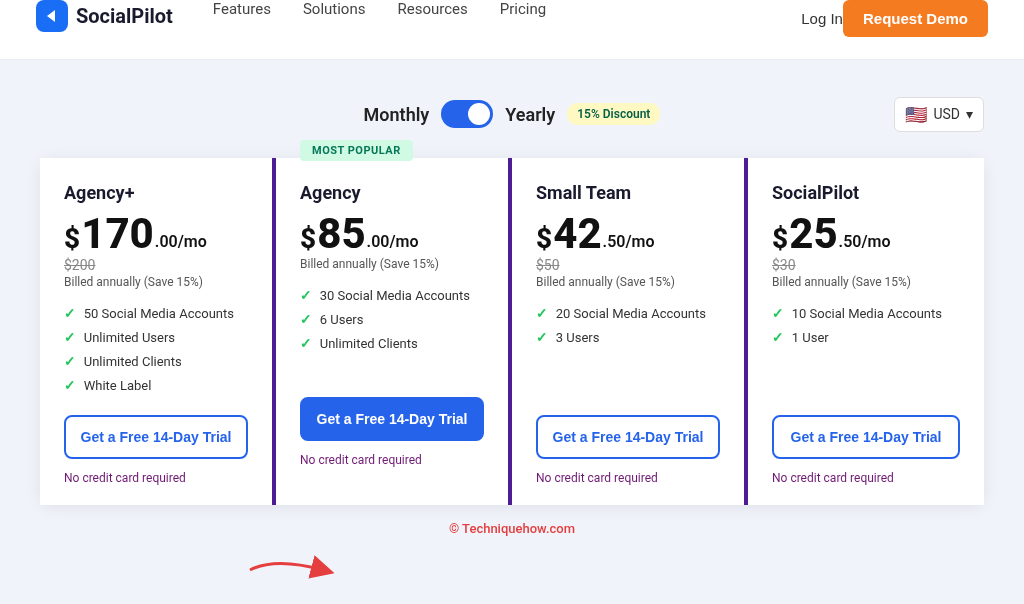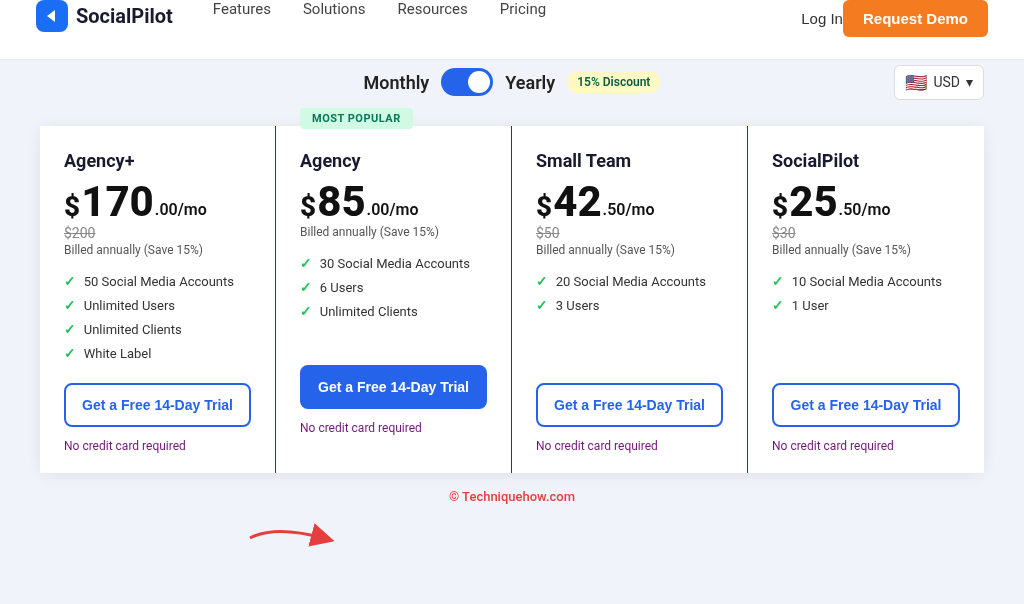--- a/index.html
+++ b/index.html
@@ -60,20 +60,21 @@
       border-radius: 6px;
       padding: 10px 20px;
       font-size: 15px;
       font-weight: 600;
       cursor: pointer;
     }
 
     
     .main {
       padding: 8px 40px 20px;
+      margin-top: 32px;
     }
 
     
     .billing-toggle-row {
       display: flex;
       align-items: center;
       justify-content: center;
       gap: 12px;
       margin-bottom: 24px;
       position: relative;
@@ -137,21 +138,21 @@
       grid-template-columns: repeat(4, 1fr);
       gap: 0;
       background: #fff;
       border-radius: 12px;
       overflow: visible;
       box-shadow: 0 2px 16px rgba(0,0,0,0.08);
       position: relative;
     }
     .card {
       padding: 24px 24px 20px;
-      border-right: 1px solid #4c1d95;
+      border-right: 4px solid #4c1d95;
       background: #fff;
       position: relative;
     }
     .card:last-child { border-right: none; }
     .card.agency {
       border-radius: 0;
       z-index: 1;
     }
 
     .most-popular-badge {

